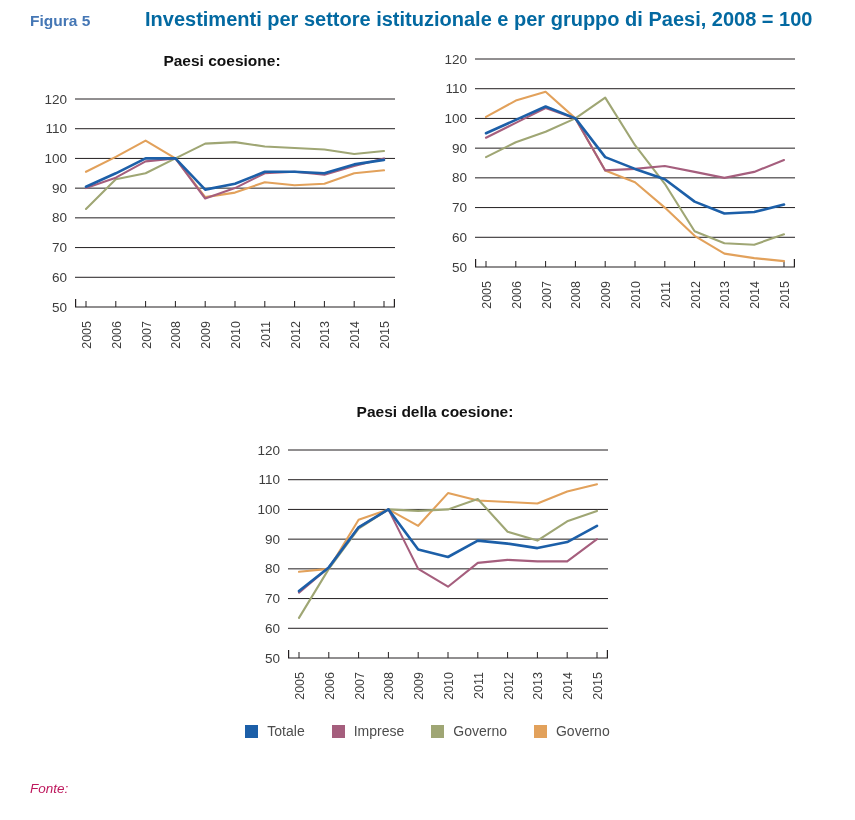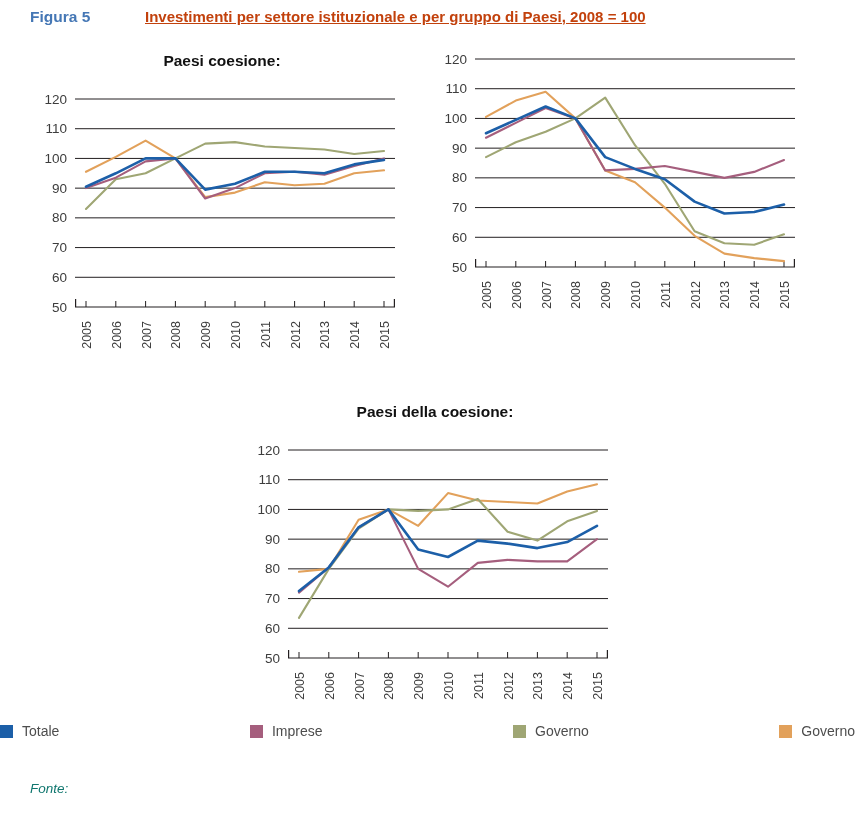--- a/index.html
+++ b/index.html
@@ -1,29 +1,29 @@
 <!DOCTYPE html>
 <html><head>
 <meta charset="utf-8">
 <style>
   html,body{margin:0;padding:0;background:#ffffff;}
   body{width:855px;height:820px;position:relative;font-family:"Liberation Sans",sans-serif;color:#1a1a1a;overflow:hidden;}
   .header{position:absolute;top:8px;left:30px;display:flex;align-items:baseline;}
   .fig-label{color:#4577b5;font-weight:bold;font-size:15.5px;width:115px;flex:0 0 115px;}
-  .fig-title{font-weight:bold;font-size:15px;color:#c2410c;text-decoration:underline;}
+  .fig-title{font-weight:bold;font-size:20px;color:#0369a1;}
   .chart-block{position:absolute;width:390px;}
   #chart-0{left:27px;top:44px;}
   #chart-1{left:427px;top:44px;}
   #chart-2{left:240px;top:395px;}
   .chart-title{text-align:center;font-size:15.5px;font-weight:600;height:40px;line-height:34px;color:#111111;}
   .chart-svg{display:block;}
-  .legend{position:absolute;top:723px;left:0;width:855px;display:flex;justify-content:space-between;gap:27px;}
+  .legend{position:absolute;top:723px;left:0;width:855px;display:flex;justify-content:center;gap:27px;}
   .legend-item{display:flex;align-items:center;gap:9px;font-size:14px;color:#4d4d4d;}
   .legend-swatch{width:13px;height:13px;flex:0 0 13px;}
-  .footer{position:absolute;top:781px;left:30px;font-style:italic;font-size:13.5px;color:#0f766e;display:flex;}
+  .footer{position:absolute;top:781px;left:30px;font-style:italic;font-size:13.5px;color:#be185d;display:flex;}
   .footer .src-label{width:67px;flex:0 0 67px;}
 </style>
 </head>
 <body>
 
 <div class="header">
   <div class="fig-label">Figura 5</div>
   <div class="fig-title">Investimenti per settore istituzionale e per gruppo di Paesi, 2008 = 100</div>
 </div>
 

